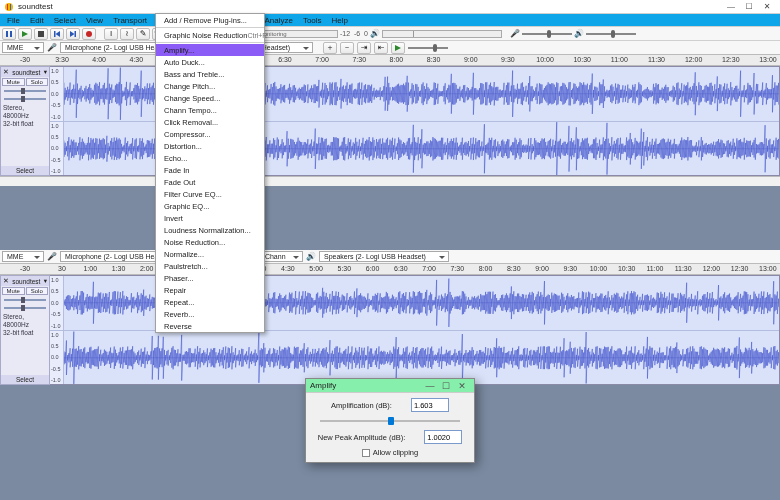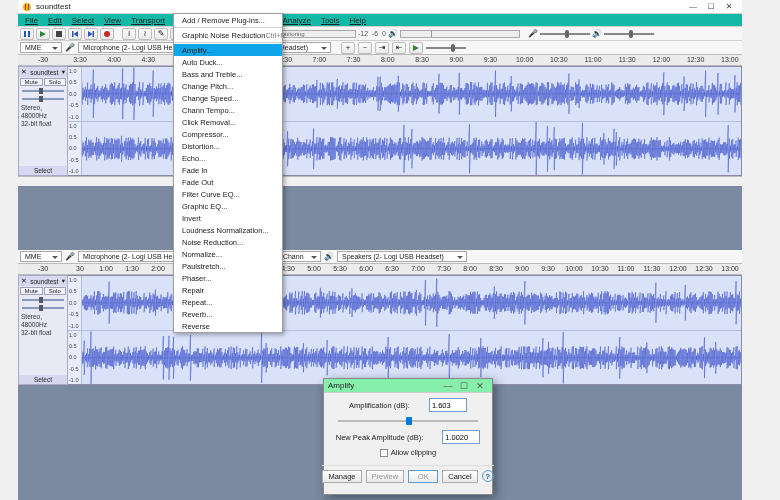--- a/index.html
+++ b/index.html
@@ -1,28 +1,28 @@
 <!DOCTYPE html>
 <html><head>
 <meta charset="utf-8">
 <style>
   * { box-sizing: border-box; margin: 0; padding: 0; font-family: "Segoe UI", Tahoma, sans-serif; }
   body { background:#f0f0f0; width:780px; height:500px; overflow:hidden; font-size:8px; color:#222; }
-  .pane { position:absolute; left:0; width:724px; background:#7b8aa1;margin-left:18px; }
+  .pane { position:absolute; left:0; width:780px; background:#7b8aa1; }
   #pane1 { top:0; height:250px; }
   #pane2 { top:250px; height:250px; }
 
   
   .titlebar { height:14px; background:#fff; display:flex; align-items:center; padding:0 4px; border-bottom:1px solid #d0d0d0;}
   .titlebar .icon { width:10px;height:10px;margin-right:4px;display:flex;align-items:center;justify-content:center;}
   .titlebar .spacer { flex:1;}
   .titlebar .winbtn { width:18px;height:12px;display:flex;align-items:center;justify-content:center;color:#444;}
 
   
-  .menubar { height:13px; background:#14b8a6; display:flex; align-items:center; padding:0 2px; border-bottom:1px solid #d0d0d0;text-decoration:underline;}
+  .menubar { height:13px; background:#0ea5e9; display:flex; align-items:center; padding:0 2px; border-bottom:1px solid #d0d0d0;}
   .menubar .mi { padding:1px 5px; cursor:default;}
   .menubar .mi.open { background:#cce4f7;}
 
   
   .toolbars { height:14px; background:#f7f7f7; display:flex; align-items:center; padding:0 2px; gap:2px; border-bottom:1px solid #d0d0d0;}
   .tb-btn { width:14px;height:12px;border:1px solid #bdbdbd;background:linear-gradient(#fefefe,#e9e9e9);display:flex;align-items:center;justify-content:center;border-radius:2px;}
   .tb-sep{width:4px;}
   .tb-text{font-size:7px;color:#555;white-space:nowrap;}
   .meter{flex:0 0 120px;height:8px;border:1px solid #aaa;background:#eee;position:relative;}
   .meter::after{content:"";position:absolute;left:25%;top:0;bottom:0;width:0;border-left:1px solid #999;}
@@ -58,21 +58,21 @@
   .channel:last-child{border-bottom:none;}
   .channel .axis{position:absolute;left:0;top:0;bottom:0;width:14px;background:#e9edfb;border-right:1px solid #b3bde0;display:flex;flex-direction:column;justify-content:space-between;font-size:5.5px;color:#445;padding:1px;}
   .channel svg{position:absolute;left:14px;right:0;top:0;bottom:0;width:calc(100% - 14px);height:100%;}
   .channel .mid{stroke:#7a88cc;stroke-width:0.5;}
   .channel .wf{stroke:#3b4ecb;stroke-width:0.5;fill:none;}
   .selectbar{height:10px;background:#f1f1f1;border-top:1px solid #bbb;font-size:6.5px;padding:0 3px;display:flex;align-items:center;color:#555;}
 
   
   .effmenu{position:absolute;left:155px;top:13px;width:110px;background:#fff;border:1px solid #a0a0a0;box-shadow:2px 2px 4px rgba(0,0,0,0.3);z-index:20;font-size:7.5px;}
   .effmenu .mrow{padding:1.5px 8px;display:flex;justify-content:space-between;align-items:center;white-space:nowrap;}
-  .effmenu .mrow.hl{background:#0ea5e9;}
+  .effmenu .mrow.hl{background:#8b5cf6;}
   .effmenu .msep{height:1px;background:#d0d0d0;margin:1px 0;}
   .effmenu .kb{color:#777;font-size:7px;}
 
   
   .dlg{position:absolute;left:305px;top:128px;width:170px;background:#f0f0f0;border:1px solid #888;box-shadow:3px 3px 10px rgba(0,0,0,0.4);z-index:30;font-size:8px;}
   .dlg .dtitle{height:14px;display:flex;align-items:center;padding:0 4px;background:#86efac;border-bottom:1px solid #ccc;}
   .dlg .dtitle .spacer{flex:1;}
   .dlg .dtitle .ctl{width:16px;text-align:center;color:#555;font-size:9px;}
   .dlg .body{padding:5px 8px;display:flex;flex-direction:column;align-items:center;gap:4px;}
   .dlg .row{display:flex;align-items:center;gap:19px;}
@@ -470,22 +470,15 @@
           <div class="thumb"></div>
         </div>
       <div class="row">
         <label>New Peak Amplitude (dB):</label>
         <input type="text" value="1.0020" style="">
       </div>
       <div class="chk">
           <span class="box"></span>
           <span>Allow clipping</span>
         </div>
-      <div class="btnbar">
-        <span class="b">Manage</span>
-        <span class="b dis">Preview</span>
-        <span class="b def dis">OK</span>
-        <span class="b">Cancel</span>
-        <span class="help">?</span>
-      </div>
     </div>
   </div>
 </div>
 
 </body></html>

